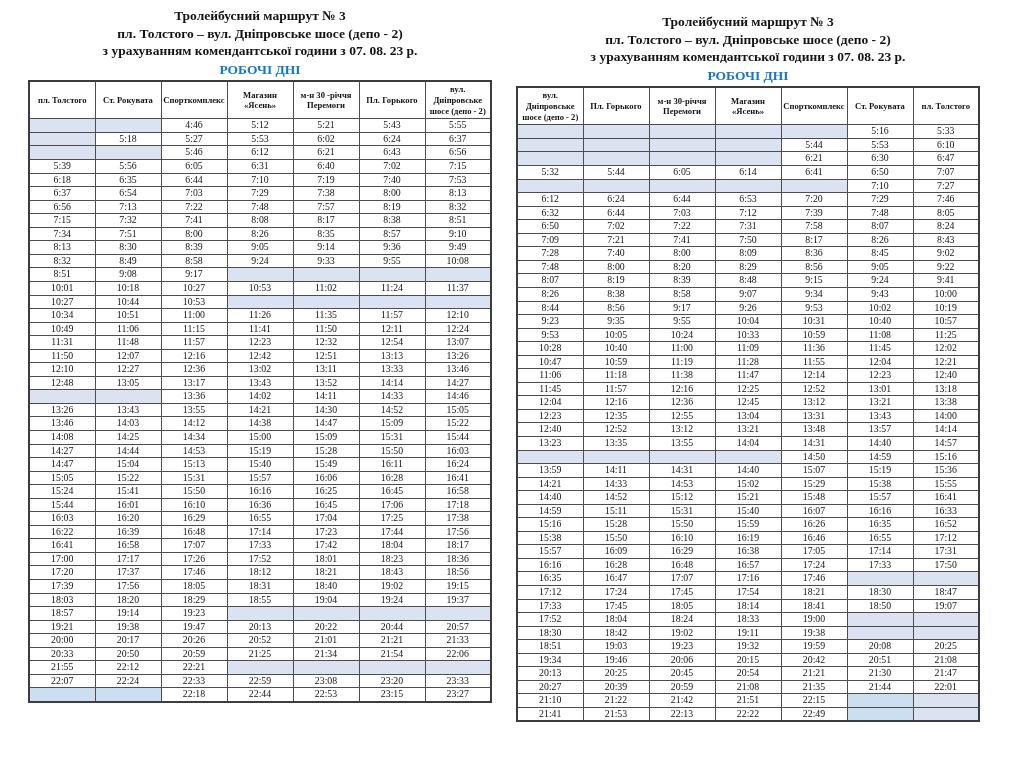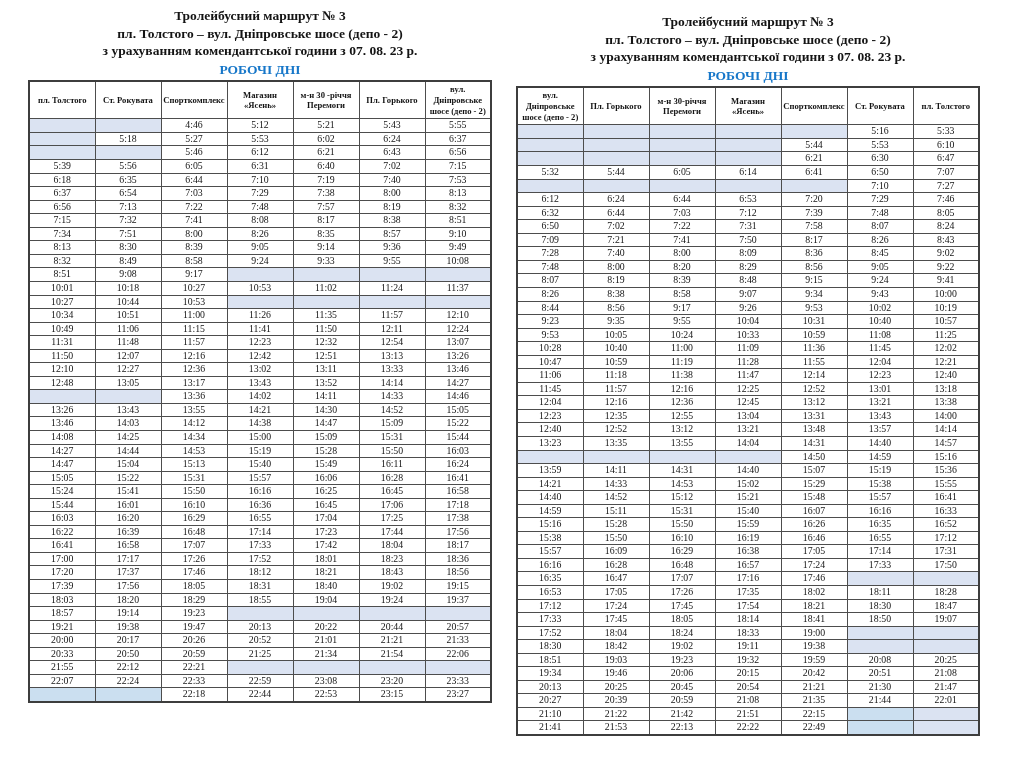--- a/index.html
+++ b/index.html
@@ -751,29 +751,20 @@
           <tr>
             <td>16:35</td>
             <td>16:47</td>
             <td>17:07</td>
             <td>17:16</td>
             <td>17:46</td>
             <td style="background: rgb(219, 227, 242);"></td>
             <td style="background: rgb(219, 227, 242);"></td>
           </tr>
           <tr>
-            <td>16:53</td>
-            <td>17:05</td>
-            <td>17:26</td>
-            <td>17:35</td>
-            <td>18:02</td>
-            <td>18:11</td>
-            <td>18:28</td>
-          </tr>
-          <tr>
             <td>17:12</td>
             <td>17:24</td>
             <td>17:45</td>
             <td>17:54</td>
             <td>18:21</td>
             <td>18:30</td>
             <td>18:47</td>
           </tr>
           <tr>
             <td>17:33</td>

